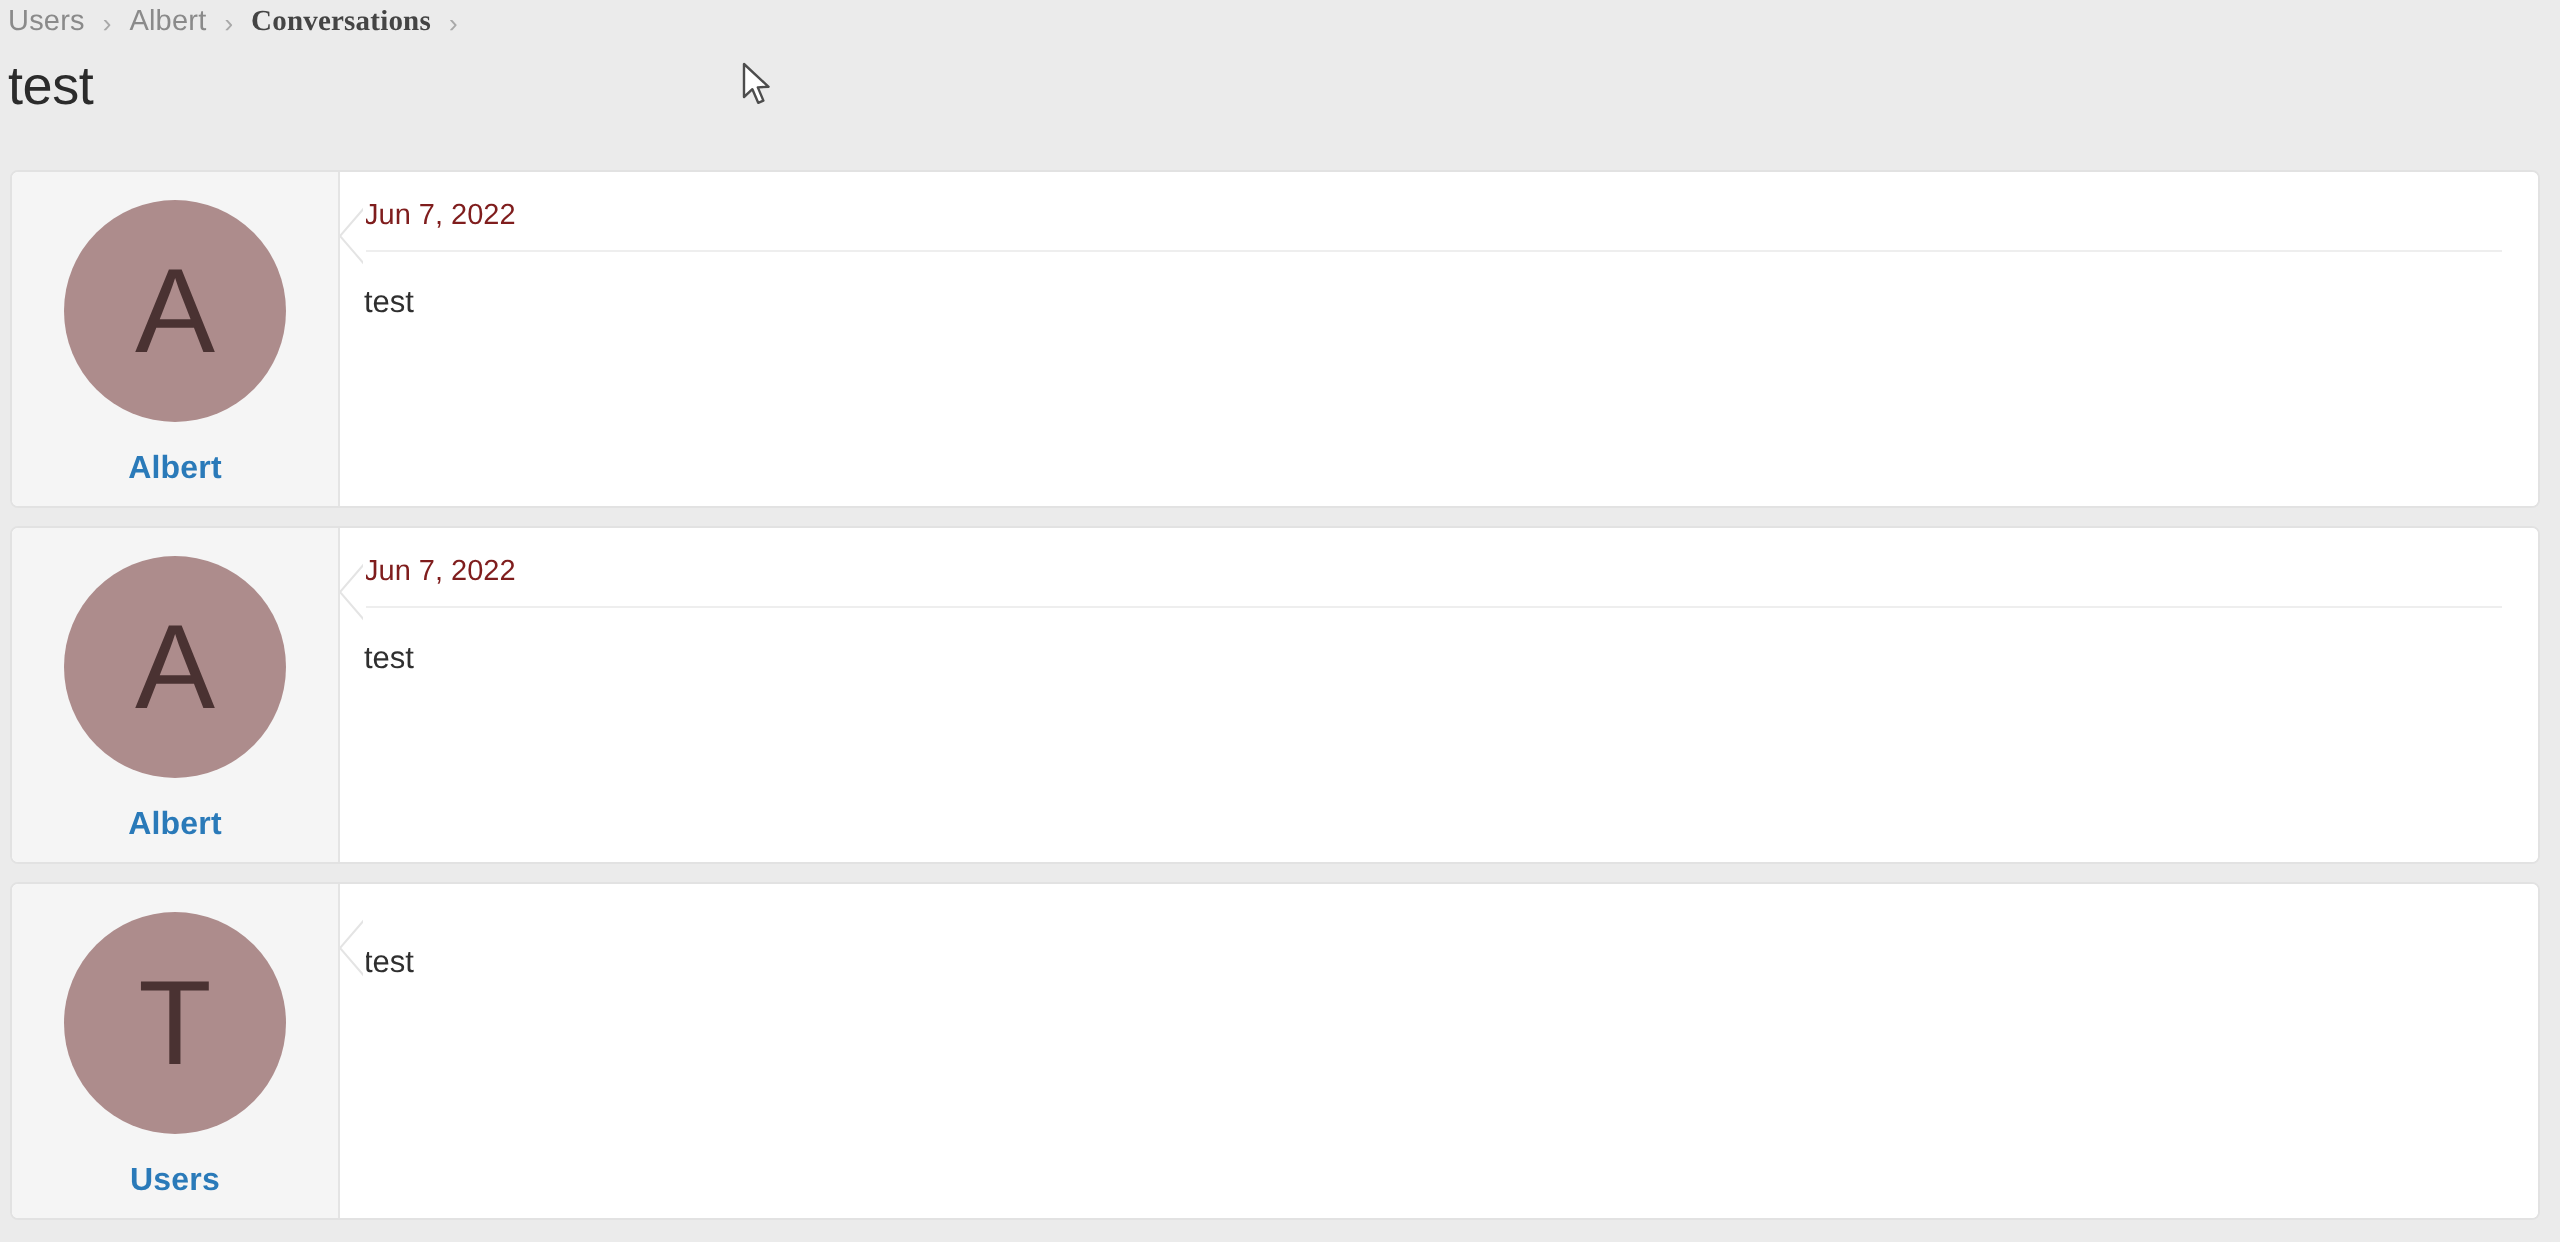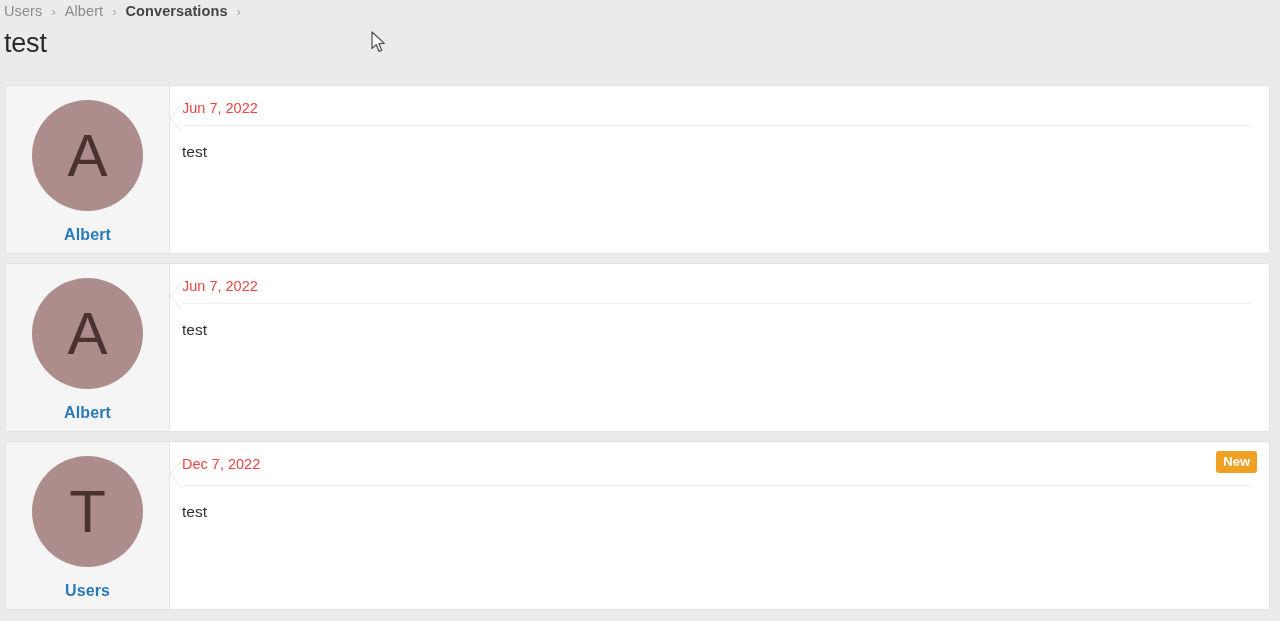--- a/index.html
+++ b/index.html
@@ -28,20 +28,21 @@
   }
   .crumb {
     color: #8a8a8a;
     text-decoration: none;
     white-space: nowrap;
     letter-spacing: 0.1px;
   }
   .crumb.current {
     color: #444444;
     font-weight: bold;
+    font-family: Liberation Serif, serif;
   }
   .crumb-sep {
     color: #a9a9a9;
     font-size: 13px;
     margin: 0 9px;
     line-height: 1;
     user-select: none;
   }
 
   
@@ -135,21 +136,21 @@
   .message-header {
     position: relative;
     display: flex;
     align-items: flex-start;
     justify-content: space-between;
     border-bottom: 1px solid #eeeeee;
     padding: 0 0 7px 0;
     min-height: 18px;
   }
   .message-date {
-    color: #ef4444;
+    color: #7f1d1d;
     font-size: 14.5px;
     line-height: 1.2;
   }
   .badge-new {
     background: #f0a022;
     color: #ffffff;
     font-size: 13px;
     font-weight: bold;
     line-height: 1;
     padding: 4px 7px 5px 7px;
@@ -231,24 +232,20 @@
   <div class="card">
     <div class="avatar-panel">
       <div class="avatar-circle">T</div>
       <a class="avatar-name" href="#">Users</a>
     </div>
     <svg class="bubble-arrow" viewBox="0 0 14 30">
       <path d="M13.5 0.5 L1 15 L13.5 29.5" fill="#ffffff" stroke="#e4e4e4" stroke-width="1"></path>
       <rect x="12.5" y="0" width="2" height="30" fill="#ffffff"></rect>
     </svg>
     <div class="message-panel">
-      <div class="message-header">
-        <span class="message-date">Dec 7, 2022</span>
-        <span class="badge-new">New</span>
-      </div>
       <div class="message-body">test</div>
     </div>
   </div>
 
 </div>
 
 <svg class="cursor" viewBox="0 0 16 24">
   <path d="M1 1 L1 17.5 L5.2 13.6 L8.1 20.4 L10.7 19.3 L7.9 12.7 L13.3 12.4 Z" fill="#ffffff" stroke="#4d4d4d" stroke-width="1.2" stroke-linejoin="round"></path>
 </svg>
 

